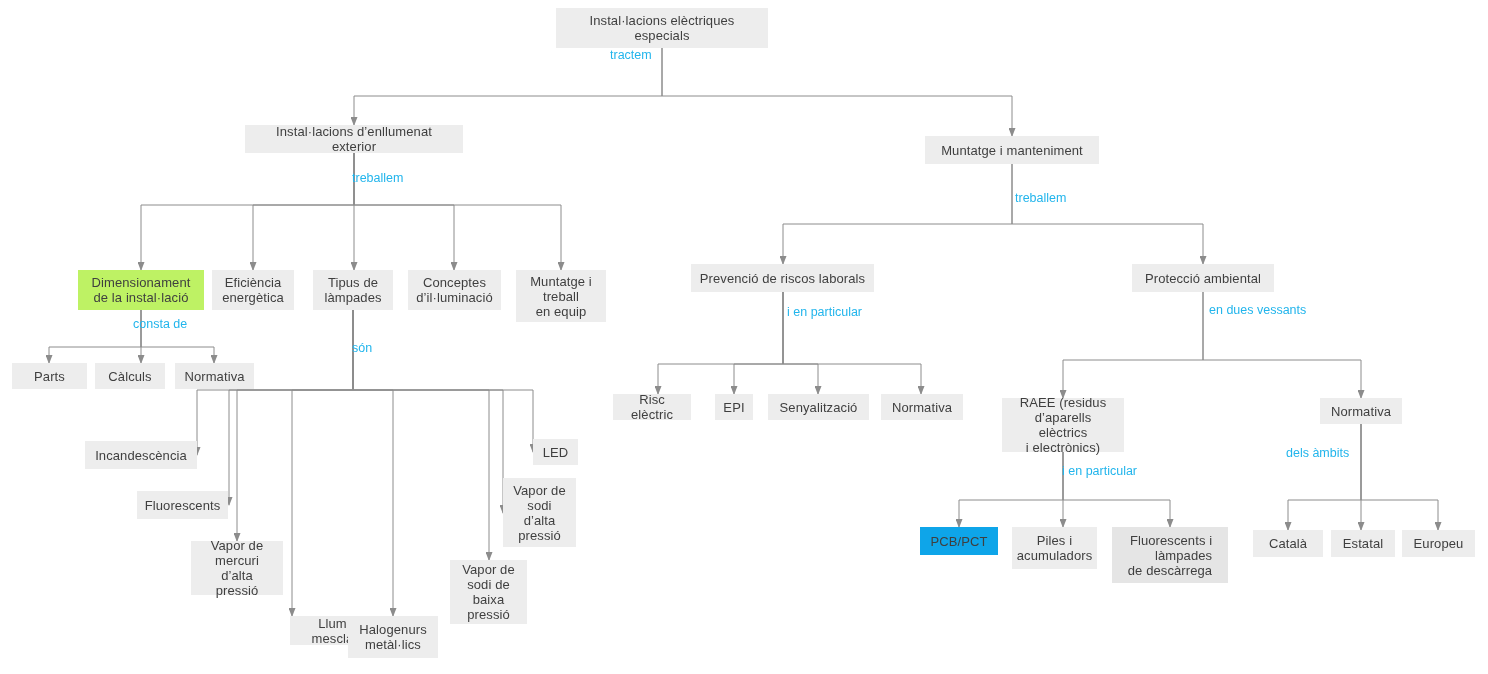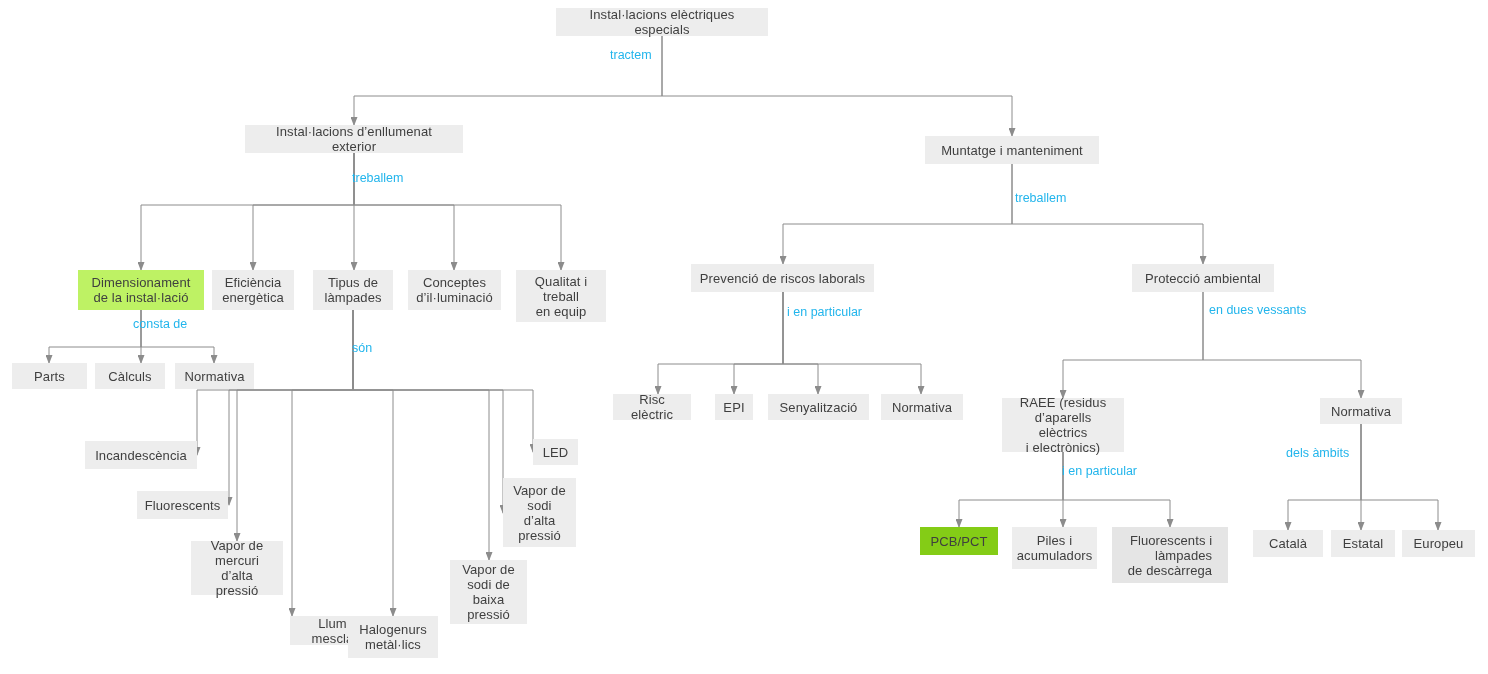--- a/index.html
+++ b/index.html
@@ -86,32 +86,32 @@
         <polyline points="1203,292 1203,360 1361,360 1361,398" fill="none" stroke="#8c8c8c" stroke-width="1" marker-end="url(#arrowhead)"></polyline>
         <polyline points="1063,452 1063,500 959,500 959,527" fill="none" stroke="#8c8c8c" stroke-width="1" marker-end="url(#arrowhead)"></polyline>
         <polyline points="1063,452 1063,527" fill="none" stroke="#8c8c8c" stroke-width="1" marker-end="url(#arrowhead)"></polyline>
         <polyline points="1063,452 1063,500 1170,500 1170,527" fill="none" stroke="#8c8c8c" stroke-width="1" marker-end="url(#arrowhead)"></polyline>
         <polyline points="1361,424 1361,500 1288,500 1288,530" fill="none" stroke="#8c8c8c" stroke-width="1" marker-end="url(#arrowhead)"></polyline>
         <polyline points="1361,424 1361,530" fill="none" stroke="#8c8c8c" stroke-width="1" marker-end="url(#arrowhead)"></polyline>
         <polyline points="1361,424 1361,500 1438,500 1438,530" fill="none" stroke="#8c8c8c" stroke-width="1" marker-end="url(#arrowhead)"></polyline>
       </g>
   </svg>
   <div id="nodes-group">
-      <div class="node" style="left: 556px; top: 8px; width: 212px; height: 28px; background: rgb(237, 237, 237); color: rgb(63, 63, 63);">Instal·lacions elèctriques especials</div>
+      <div class="node" style="left: 556px; top: 8px; width: 212px; height: 40px; background: rgb(237, 237, 237); color: rgb(63, 63, 63);">Instal·lacions elèctriques especials</div>
       <div class="node" style="left: 245px; top: 125px; width: 218px; height: 28px; background: rgb(237, 237, 237); color: rgb(63, 63, 63);">Instal·lacions d’enllumenat exterior</div>
       <div class="node" style="left: 925px; top: 136px; width: 174px; height: 28px; background: rgb(237, 237, 237); color: rgb(63, 63, 63);">Muntatge i manteniment</div>
       <div class="node" style="left: 78px; top: 270px; width: 126px; height: 40px; background: #bef264; color: rgb(63, 63, 63);">Dimensionament
 de la instal·lació</div>
       <div class="node" style="left: 212px; top: 270px; width: 82px; height: 40px; background: rgb(237, 237, 237); color: rgb(63, 63, 63);">Eficiència
 energètica</div>
       <div class="node" style="left: 313px; top: 270px; width: 80px; height: 40px; background: rgb(237, 237, 237); color: rgb(63, 63, 63);">Tipus de
 làmpades</div>
       <div class="node" style="left: 408px; top: 270px; width: 93px; height: 40px; background: rgb(237, 237, 237); color: rgb(63, 63, 63);">Conceptes
 d’il·luminació</div>
-      <div class="node" style="left: 516px; top: 270px; width: 90px; height: 52px; background: rgb(237, 237, 237); color: rgb(63, 63, 63);">Qualitat i
+      <div class="node" style="left: 516px; top: 270px; width: 90px; height: 52px; background: rgb(237, 237, 237); color: rgb(63, 63, 63);">Muntatge i
 treball
 en equip</div>
       <div class="node" style="left: 12px; top: 363px; width: 75px; height: 26px; background: rgb(237, 237, 237); color: rgb(63, 63, 63);">Parts</div>
       <div class="node" style="left: 95px; top: 363px; width: 70px; height: 26px; background: rgb(237, 237, 237); color: rgb(63, 63, 63);">Càlculs</div>
       <div class="node" style="left: 175px; top: 363px; width: 79px; height: 26px; background: rgb(237, 237, 237); color: rgb(63, 63, 63);">Normativa</div>
       <div class="node" style="left: 85px; top: 441px; width: 112px; height: 28px; background: rgb(237, 237, 237); color: rgb(63, 63, 63);">Incandescència</div>
       <div class="node" style="left: 137px; top: 491px; width: 91px; height: 28px; background: rgb(237, 237, 237); color: rgb(63, 63, 63);">Fluorescents</div>
       <div class="node" style="left: 191px; top: 541px; width: 92px; height: 54px; background: rgb(237, 237, 237); color: rgb(63, 63, 63);">Vapor de
 mercuri
 d’alta pressió</div>
@@ -130,21 +130,21 @@
       <div class="node" style="left: 691px; top: 264px; width: 183px; height: 28px; background: rgb(237, 237, 237); color: rgb(63, 63, 63);">Prevenció de riscos laborals</div>
       <div class="node" style="left: 1132px; top: 264px; width: 142px; height: 28px; background: rgb(237, 237, 237); color: rgb(63, 63, 63);">Protecció ambiental</div>
       <div class="node" style="left: 613px; top: 394px; width: 78px; height: 26px; background: rgb(237, 237, 237); color: rgb(63, 63, 63);">Risc elèctric</div>
       <div class="node" style="left: 715px; top: 394px; width: 38px; height: 26px; background: rgb(237, 237, 237); color: rgb(63, 63, 63);">EPI</div>
       <div class="node" style="left: 768px; top: 394px; width: 101px; height: 26px; background: rgb(237, 237, 237); color: rgb(63, 63, 63);">Senyalització</div>
       <div class="node" style="left: 881px; top: 394px; width: 82px; height: 26px; background: rgb(237, 237, 237); color: rgb(63, 63, 63);">Normativa</div>
       <div class="node" style="left: 1002px; top: 398px; width: 122px; height: 54px; background: rgb(237, 237, 237); color: rgb(63, 63, 63);">RAEE (residus
 d’aparells elèctrics
 i electrònics)</div>
       <div class="node" style="left: 1320px; top: 398px; width: 82px; height: 26px; background: rgb(237, 237, 237); color: rgb(63, 63, 63);">Normativa</div>
-      <div class="node" style="left: 920px; top: 527px; width: 78px; height: 28px; background: #84cc16; color: rgb(63, 63, 63);">PCB/PCT</div>
+      <div class="node" style="left: 920px; top: 527px; width: 78px; height: 28px; background: #0ea5e9; color: rgb(63, 63, 63);">PCB/PCT</div>
       <div class="node" style="left: 1012px; top: 527px; width: 85px; height: 42px; background: rgb(237, 237, 237); color: rgb(63, 63, 63);">Piles i
 acumuladors</div>
       <div class="node" style="left: 1112px; top: 527px; width: 116px; height: 56px; background: #e5e5e5; color: rgb(63, 63, 63); text-align: right;">Fluorescents i
 làmpades
 de descàrrega</div>
       <div class="node" style="left: 1253px; top: 530px; width: 70px; height: 27px; background: rgb(237, 237, 237); color: rgb(63, 63, 63);">Català</div>
       <div class="node" style="left: 1331px; top: 530px; width: 64px; height: 27px; background: rgb(237, 237, 237); color: rgb(63, 63, 63);">Estatal</div>
       <div class="node" style="left: 1402px; top: 530px; width: 73px; height: 27px; background: rgb(237, 237, 237); color: rgb(63, 63, 63);">Europeu</div>
     </div>
   <div id="labels-group">

